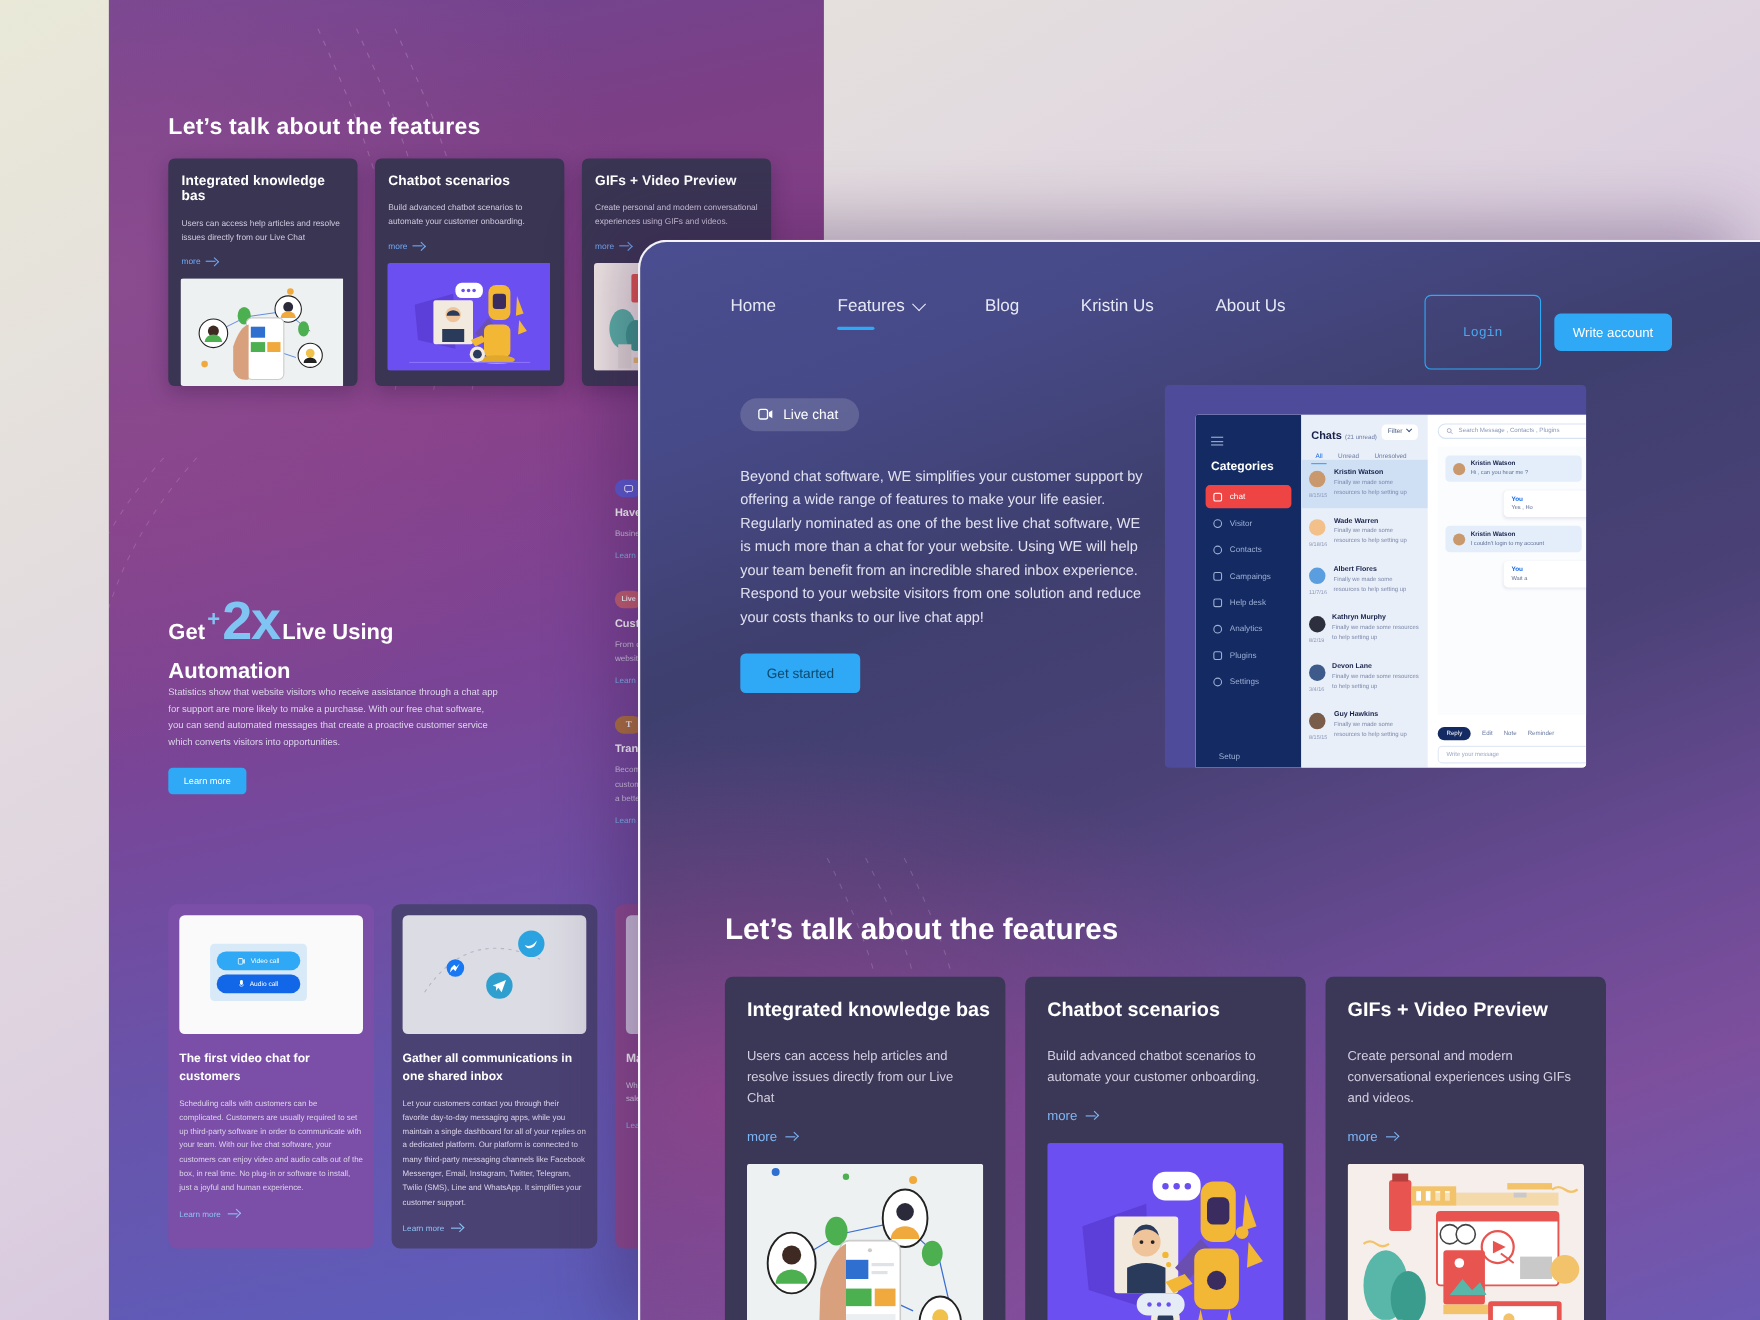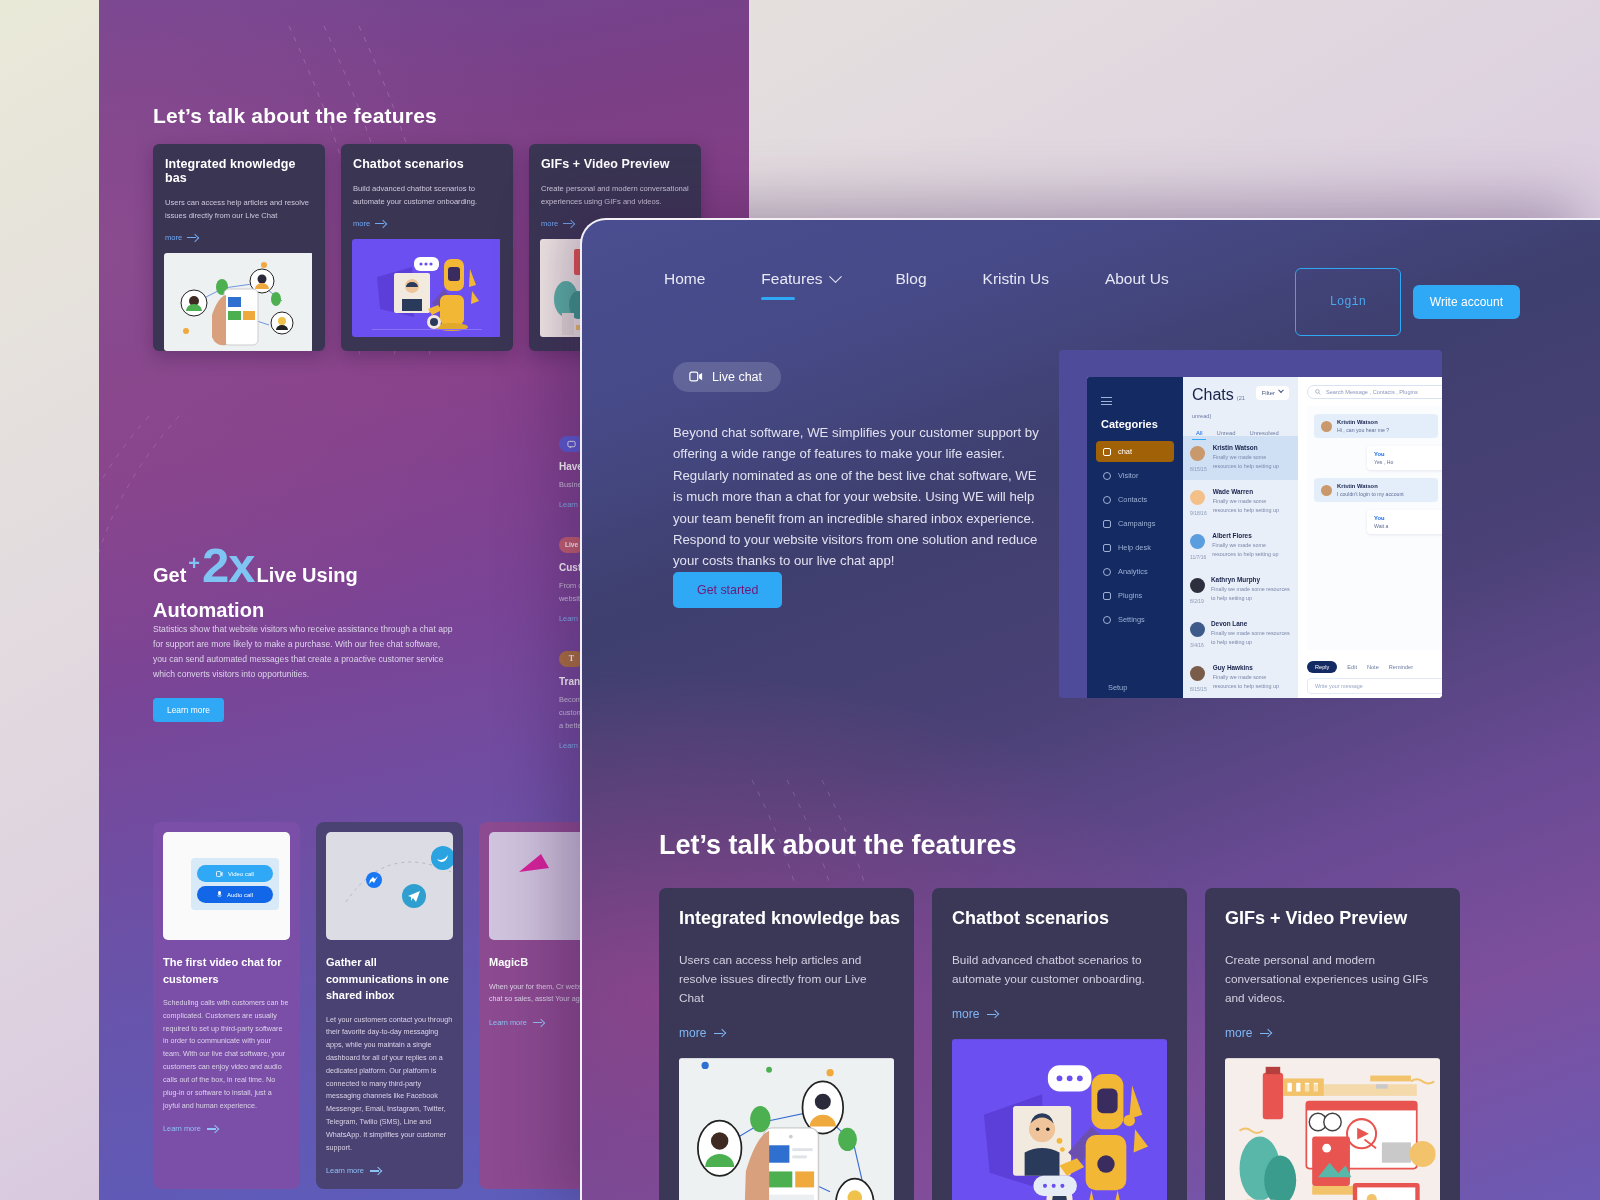--- a/index.html
+++ b/index.html
@@ -56,21 +56,21 @@
   .bg-feat .chip {
     width: 25px; height: 16px; border-radius: 8px; display:flex; align-items:center;
     justify-content:center; font-size:6.5px; color:#fff; margin-bottom:9px; font-weight:700;
   }
   .bg-feat h4 { font-size: 10px; color:#fff; font-weight:700; margin-bottom: 7px; white-space:nowrap;}
   .bg-feat p { font-size: 7.4px; line-height: 1.75; color:#cfc6e0; margin-bottom: 8px; }
   .bg-feat .lm { font-size: 7.4px; color:#7fb8f2; display:flex; gap:6px; align-items:center;}
 
   
   .bg-bcards { position:absolute; left: 54px; top: 836px; display:flex; gap: 16px; }
-  .bg-bcard { width: 147px; border-radius: 8px; padding: 10px 10px 14px 10px; }
+  .bg-bcard { width: 187px; border-radius: 8px; padding: 10px 10px 14px 10px; }
   .bg-bcard .img { height: 108px; border-radius: 5px; margin-bottom: 14px; position:relative; overflow:hidden;}
   .bg-bcard h4 { font-size: 11px; color:#fff; font-weight:700; line-height:1.5; margin-bottom: 10px; }
   .bg-bcard p { font-size: 7.2px; line-height: 1.78; color:#ddd5e9; margin-bottom: 12px; }
   .bg-bcard .lm { font-size: 7.4px; color:#8ec3f5; display:flex; gap:6px; align-items:center; }
 
   
   .fg-panel {
     position: absolute; left: 580px; top: 218px;
     width: 1020px; height: 1000px;
     border-top-left-radius: 26px;
@@ -108,47 +108,47 @@
   
   .hero-left { position:absolute; left:91px; top:142px; width:372px; }
   .badge {
     display:inline-flex; align-items:center; gap:9px; background:rgba(255,255,255,.15);
     border-radius:18px; padding:8px 19px 8px 16px; color:#fff; font-size:12.5px; margin-bottom:13px;
   }
   .hero-h1 { font-size:28.5px; line-height:1.33; font-weight:700; color:#fff; letter-spacing:-.2px; }
   .hero-h1 .hl { color:#35a9f0; }
   .hero-p { margin-top:17px; font-size:13.2px; line-height:1.62; color:#e2e1f0; }
   .btn-started {
-    background:#2fa8f5; color:#701a75; border:none; border-radius:5px;
+    margin-top:22px; background:#2fa8f5; color:#0c4a6e; border:none; border-radius:5px;
     font-size:12.4px; padding:11px 24px; font-family:inherit;
   }
 
   
   .mock-wrap {
     position:absolute; left:477px; top:130px; width:383px; height:348px;
     background:#4e4c9a; border-radius:4px; overflow:hidden;
   }
   .mock-inner {
     position:absolute; left:28px; top:27px; right:0; bottom:0;
     display:flex; background:#f4f7fc; border-top-left-radius:2px; overflow:hidden;
   }
   .m-side { width:96px; background:#132a63; padding:16px 9px; flex:0 0 96px; }
   .m-side .burger { width:11px; height:8px; margin:4px 0 13px 5px; position:relative;}
   .m-side .burger i { position:absolute; left:0; width:11px; height:1.3px; background:#9fb2d8; display:block;}
   .m-cat { color:#fff; font-weight:700; font-size:11px; margin:0 0 11px 5px; }
   .m-nav { font-size:7.4px; color:#9db0d4; display:flex; align-items:center; gap:7px;
            padding:6px 7px; border-radius:4px; margin-bottom:3px; }
-  .m-nav.sel { background:#a16207; color:#fff; }
+  .m-nav.sel { background:#ef4444; color:#fff; }
   .m-nav .ic { width:8px; height:8px; border:1px solid currentColor; border-radius:2px; flex:0 0 8px;}
   .m-setup { position:absolute; left:14px; bottom:6px; font-size:7.4px; color:#9db0d4;
              display:flex; align-items:center; gap:7px;}
 
   .m-list { width:115px; flex:0 0 115px; background:#e9eff8; }
   .m-list-head { padding:9px 9px 0 9px; display:flex; align-items:flex-start; justify-content:space-between;}
-  .m-list-head .t { font-size:16px; font-weight:400; color:#17214a;margin-top:28px; }
+  .m-list-head .t { font-size:10px; font-weight:700; color:#17214a;margin-top:28px; }
   .m-list-head .u { font-size:5.6px; color:#6b7ba3; font-weight:400; margin-left:3px;}
   .m-filter { background:#fff; border-radius:4px; font-size:6px; color:#465883;
               padding:4px 6px; display:flex; align-items:center; gap:4px; }
   .m-tabs { display:flex; gap:14px; padding:8px 0 0 13px; font-size:5.8px; color:#6b7ba3; }
   .m-tabs .on { color:#1267e8; position:relative; }
   .m-tabs .on::after { content:""; position:absolute; left:-4px; right:-4px; bottom:-4px; height:1.4px; background:#2fa8f5;}
   .m-row { display:flex; gap:6px; padding:8px 7px; }
   .m-row.sel { background:#cfe0f5; }
   .m-av { width:15px; height:15px; border-radius:50%; flex:0 0 15px; margin-top:2px; }
   .m-row .nm { font-size:6.4px; font-weight:700; color:#17214a; }

